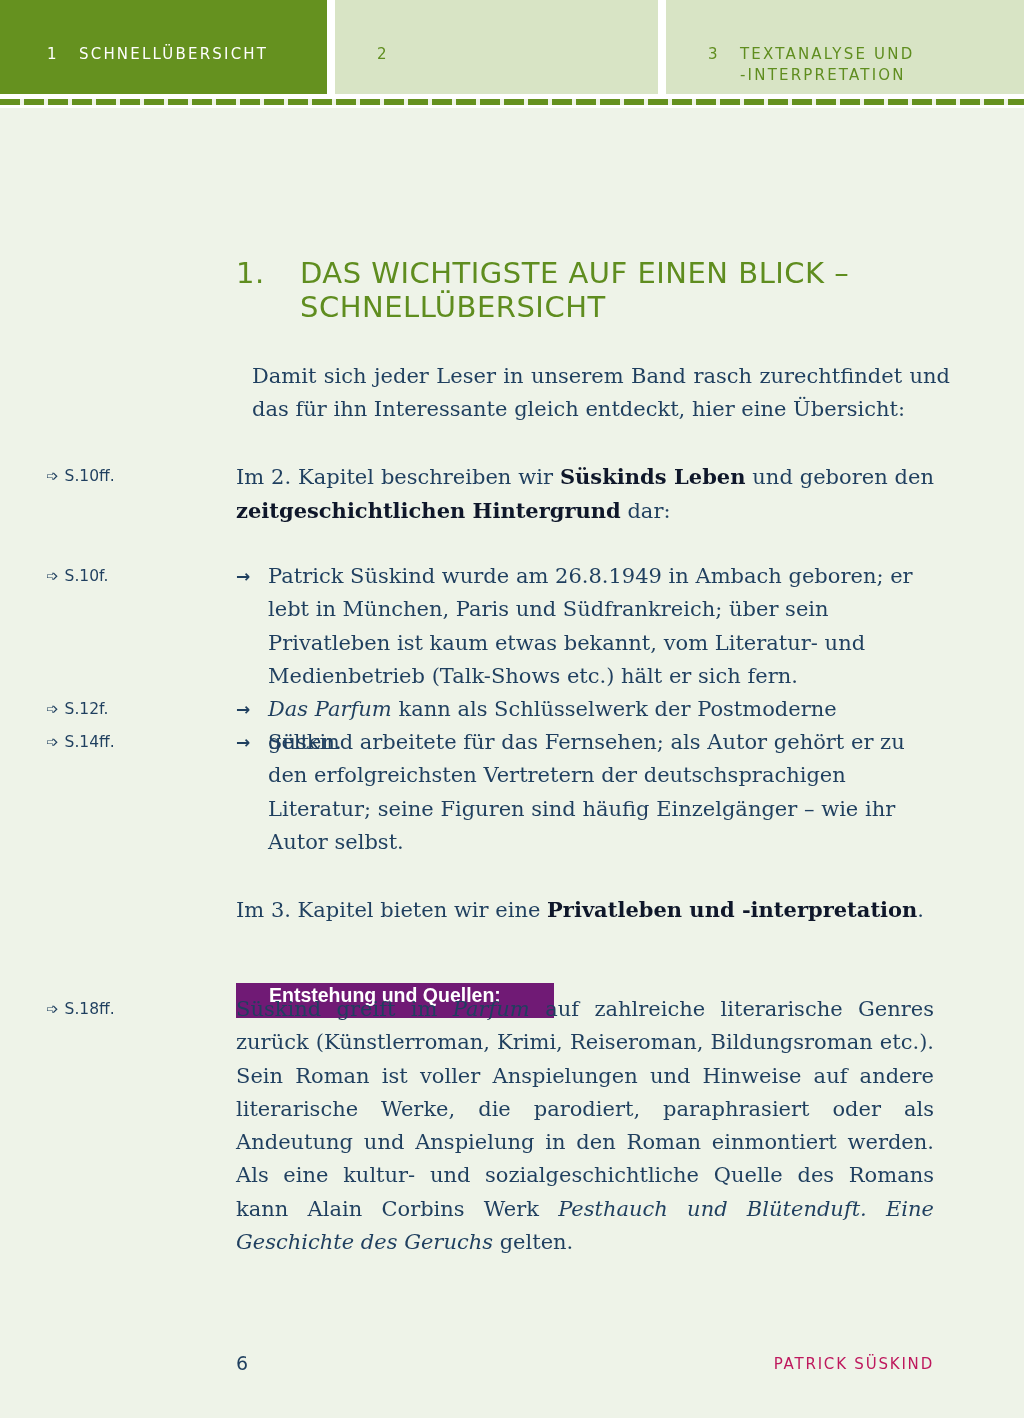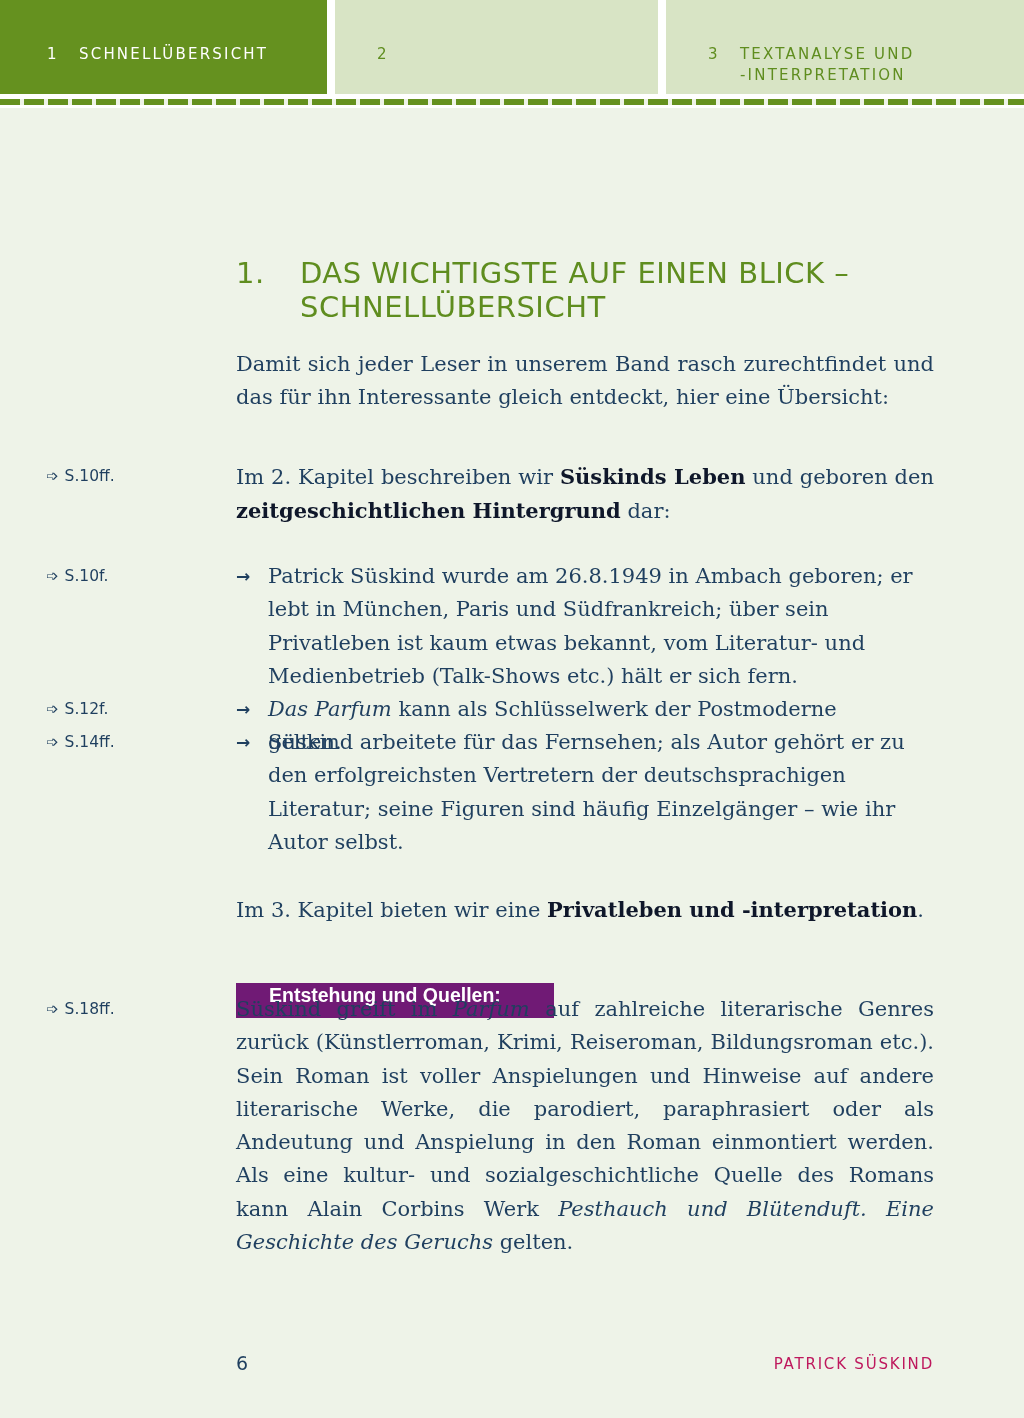--- a/index.html
+++ b/index.html
@@ -117,21 +117,21 @@
 <div class="dashes"></div>
 
 <div class="chapter-title">
   <span class="num">1.</span>
   <span class="text">
     <span>DAS WICHTIGSTE AUF EINEN BLICK –</span><br>
     <span>SCHNELLÜBERSICHT</span>
   </span>
 </div>
 
-<p class="para" style="top:348px;">Damit sich jeder Leser in unserem Band rasch zurechtfindet und das für ihn Interessante gleich entdeckt, hier eine Übersicht:</p>
+<p class="para" style="top:360px;margin-left:16px;">Damit sich jeder Leser in unserem Band rasch zurechtfindet und das für ihn Interessante gleich entdeckt, hier eine Übersicht:</p>
 
 <div class="ref" style="top:467px;">
   <span class="arrow">➩</span>
   <span>S.10ff.</span>
 </div>
 <p class="para" style="top:460px;"><span>Im 2. Kapitel beschreiben wir </span><b>Süskinds Leben</b><span> und geboren den </span><b>zeitgeschichtlichen Hintergrund</b><span> dar:</span></p>
 
 <div class="ref" style="top:567px;">
   <span class="arrow">➩</span>
   <span>S.10f.</span>

